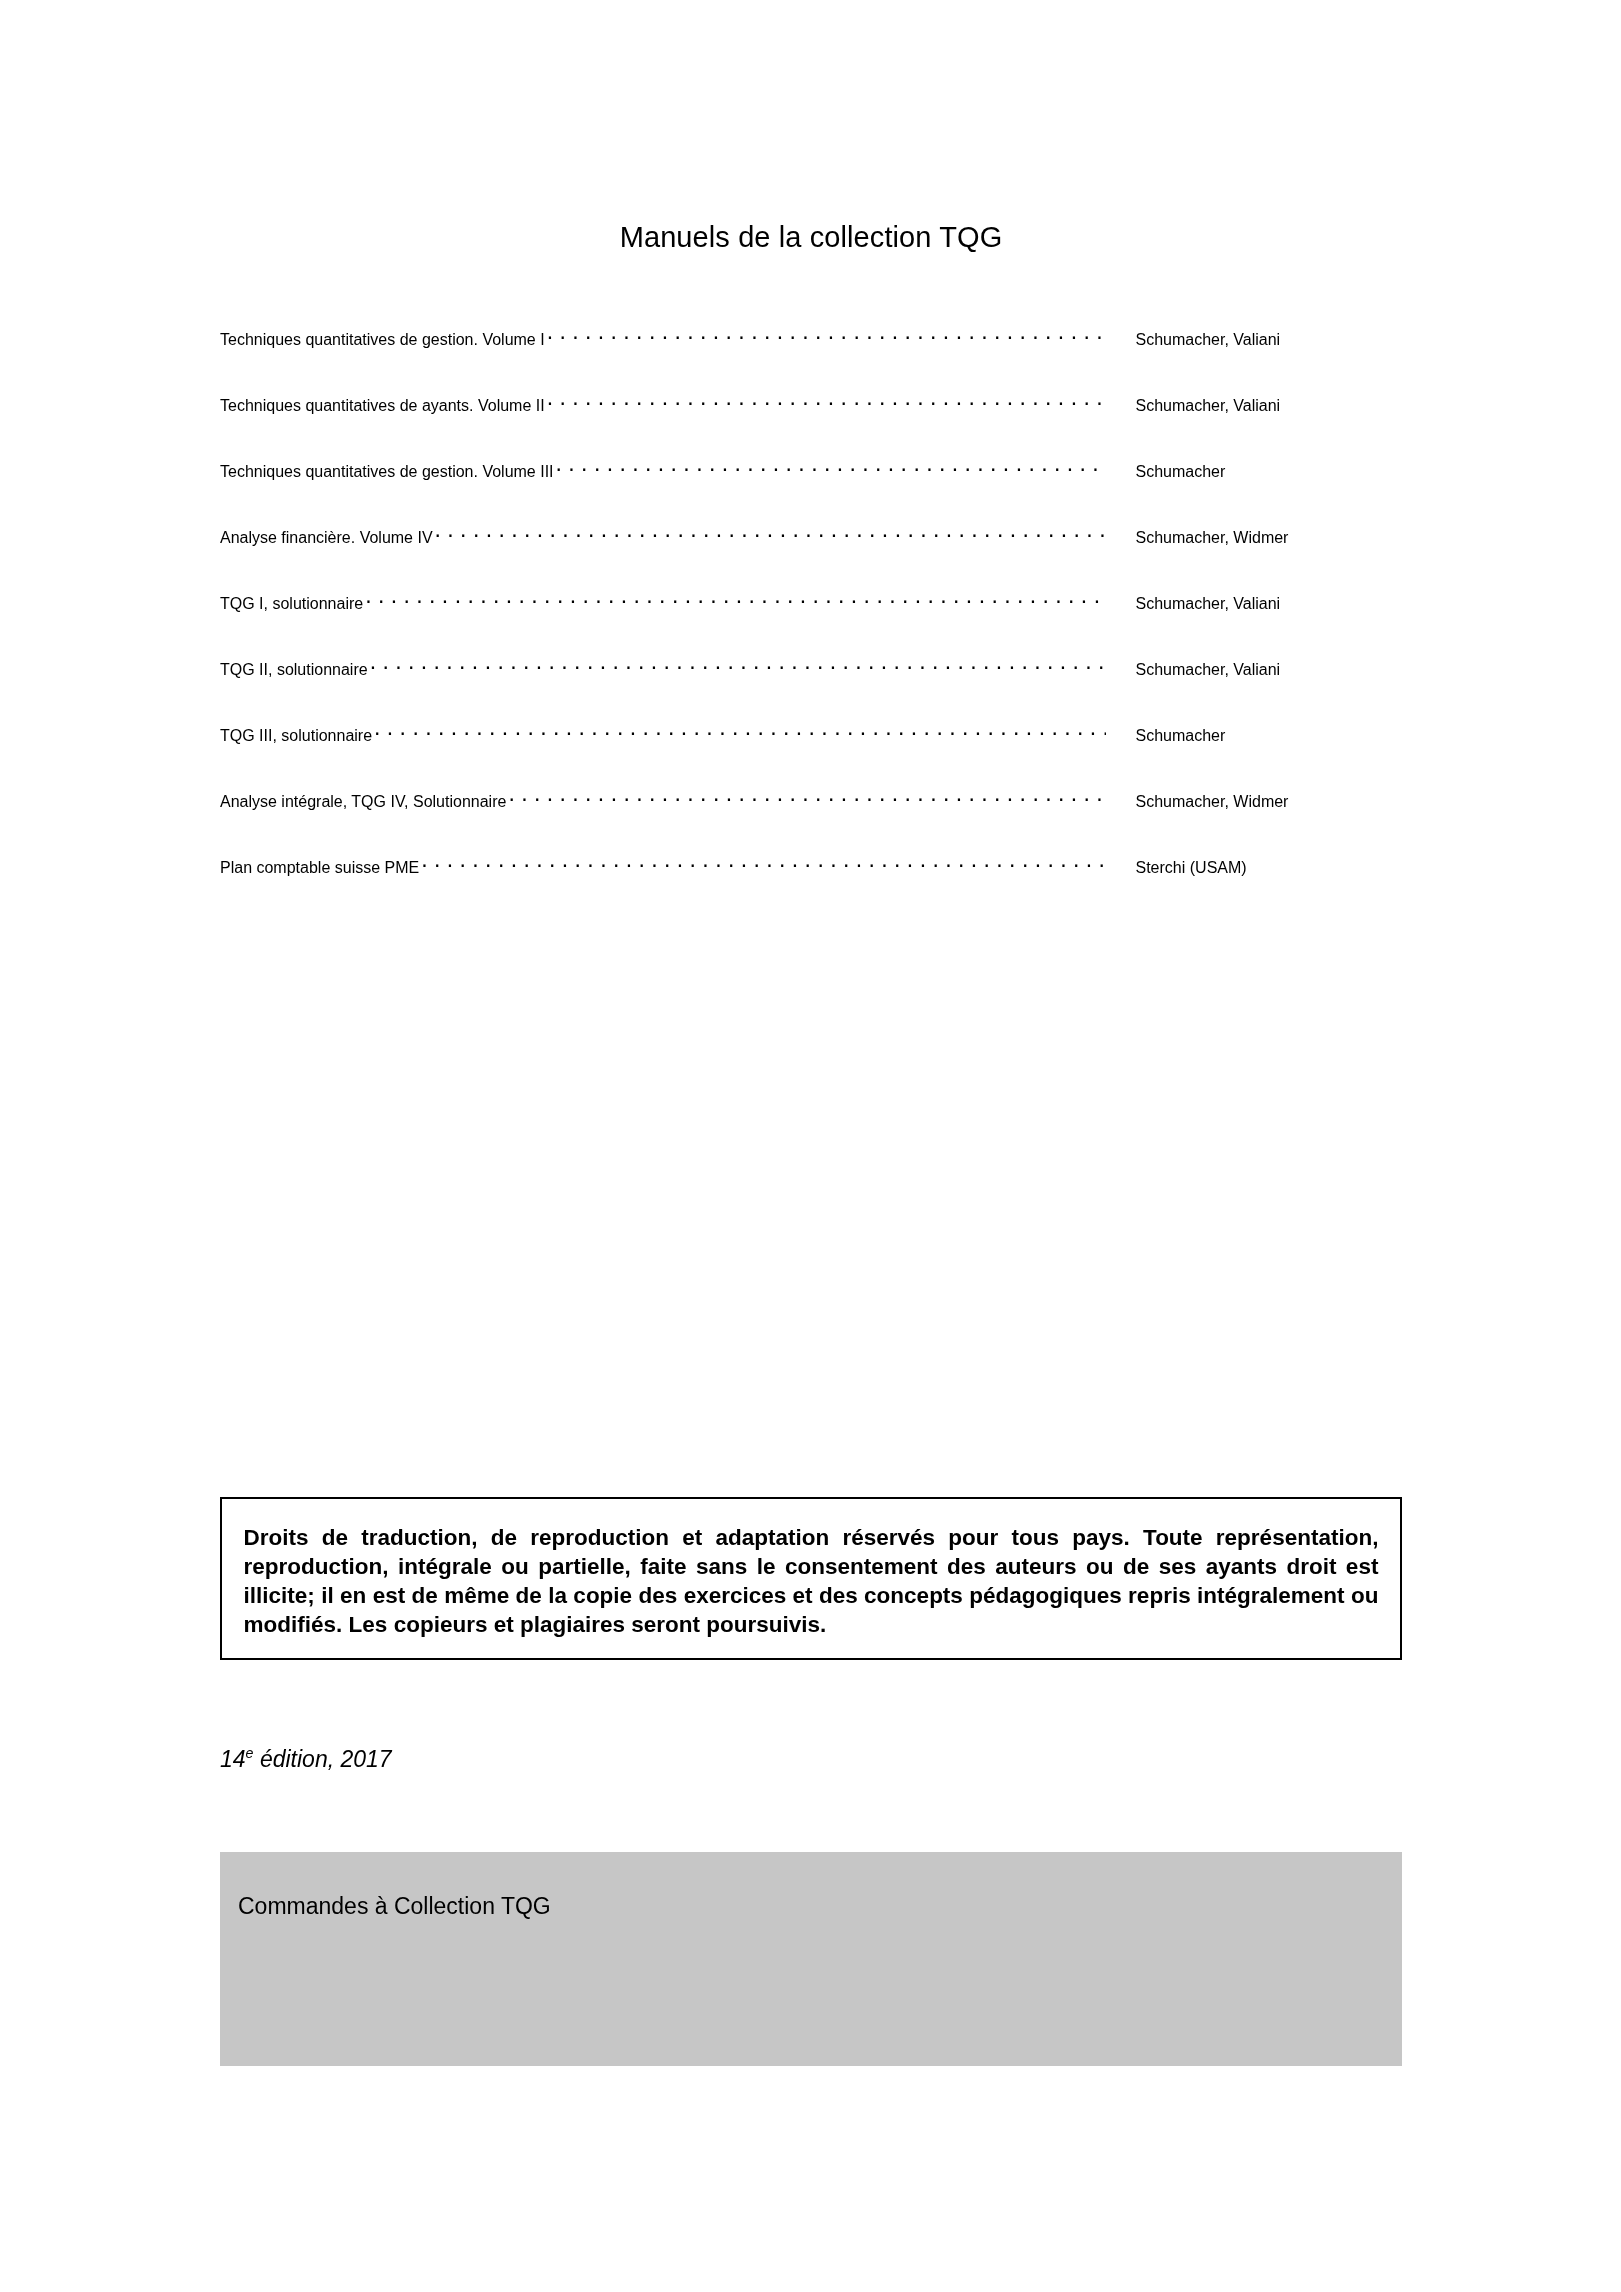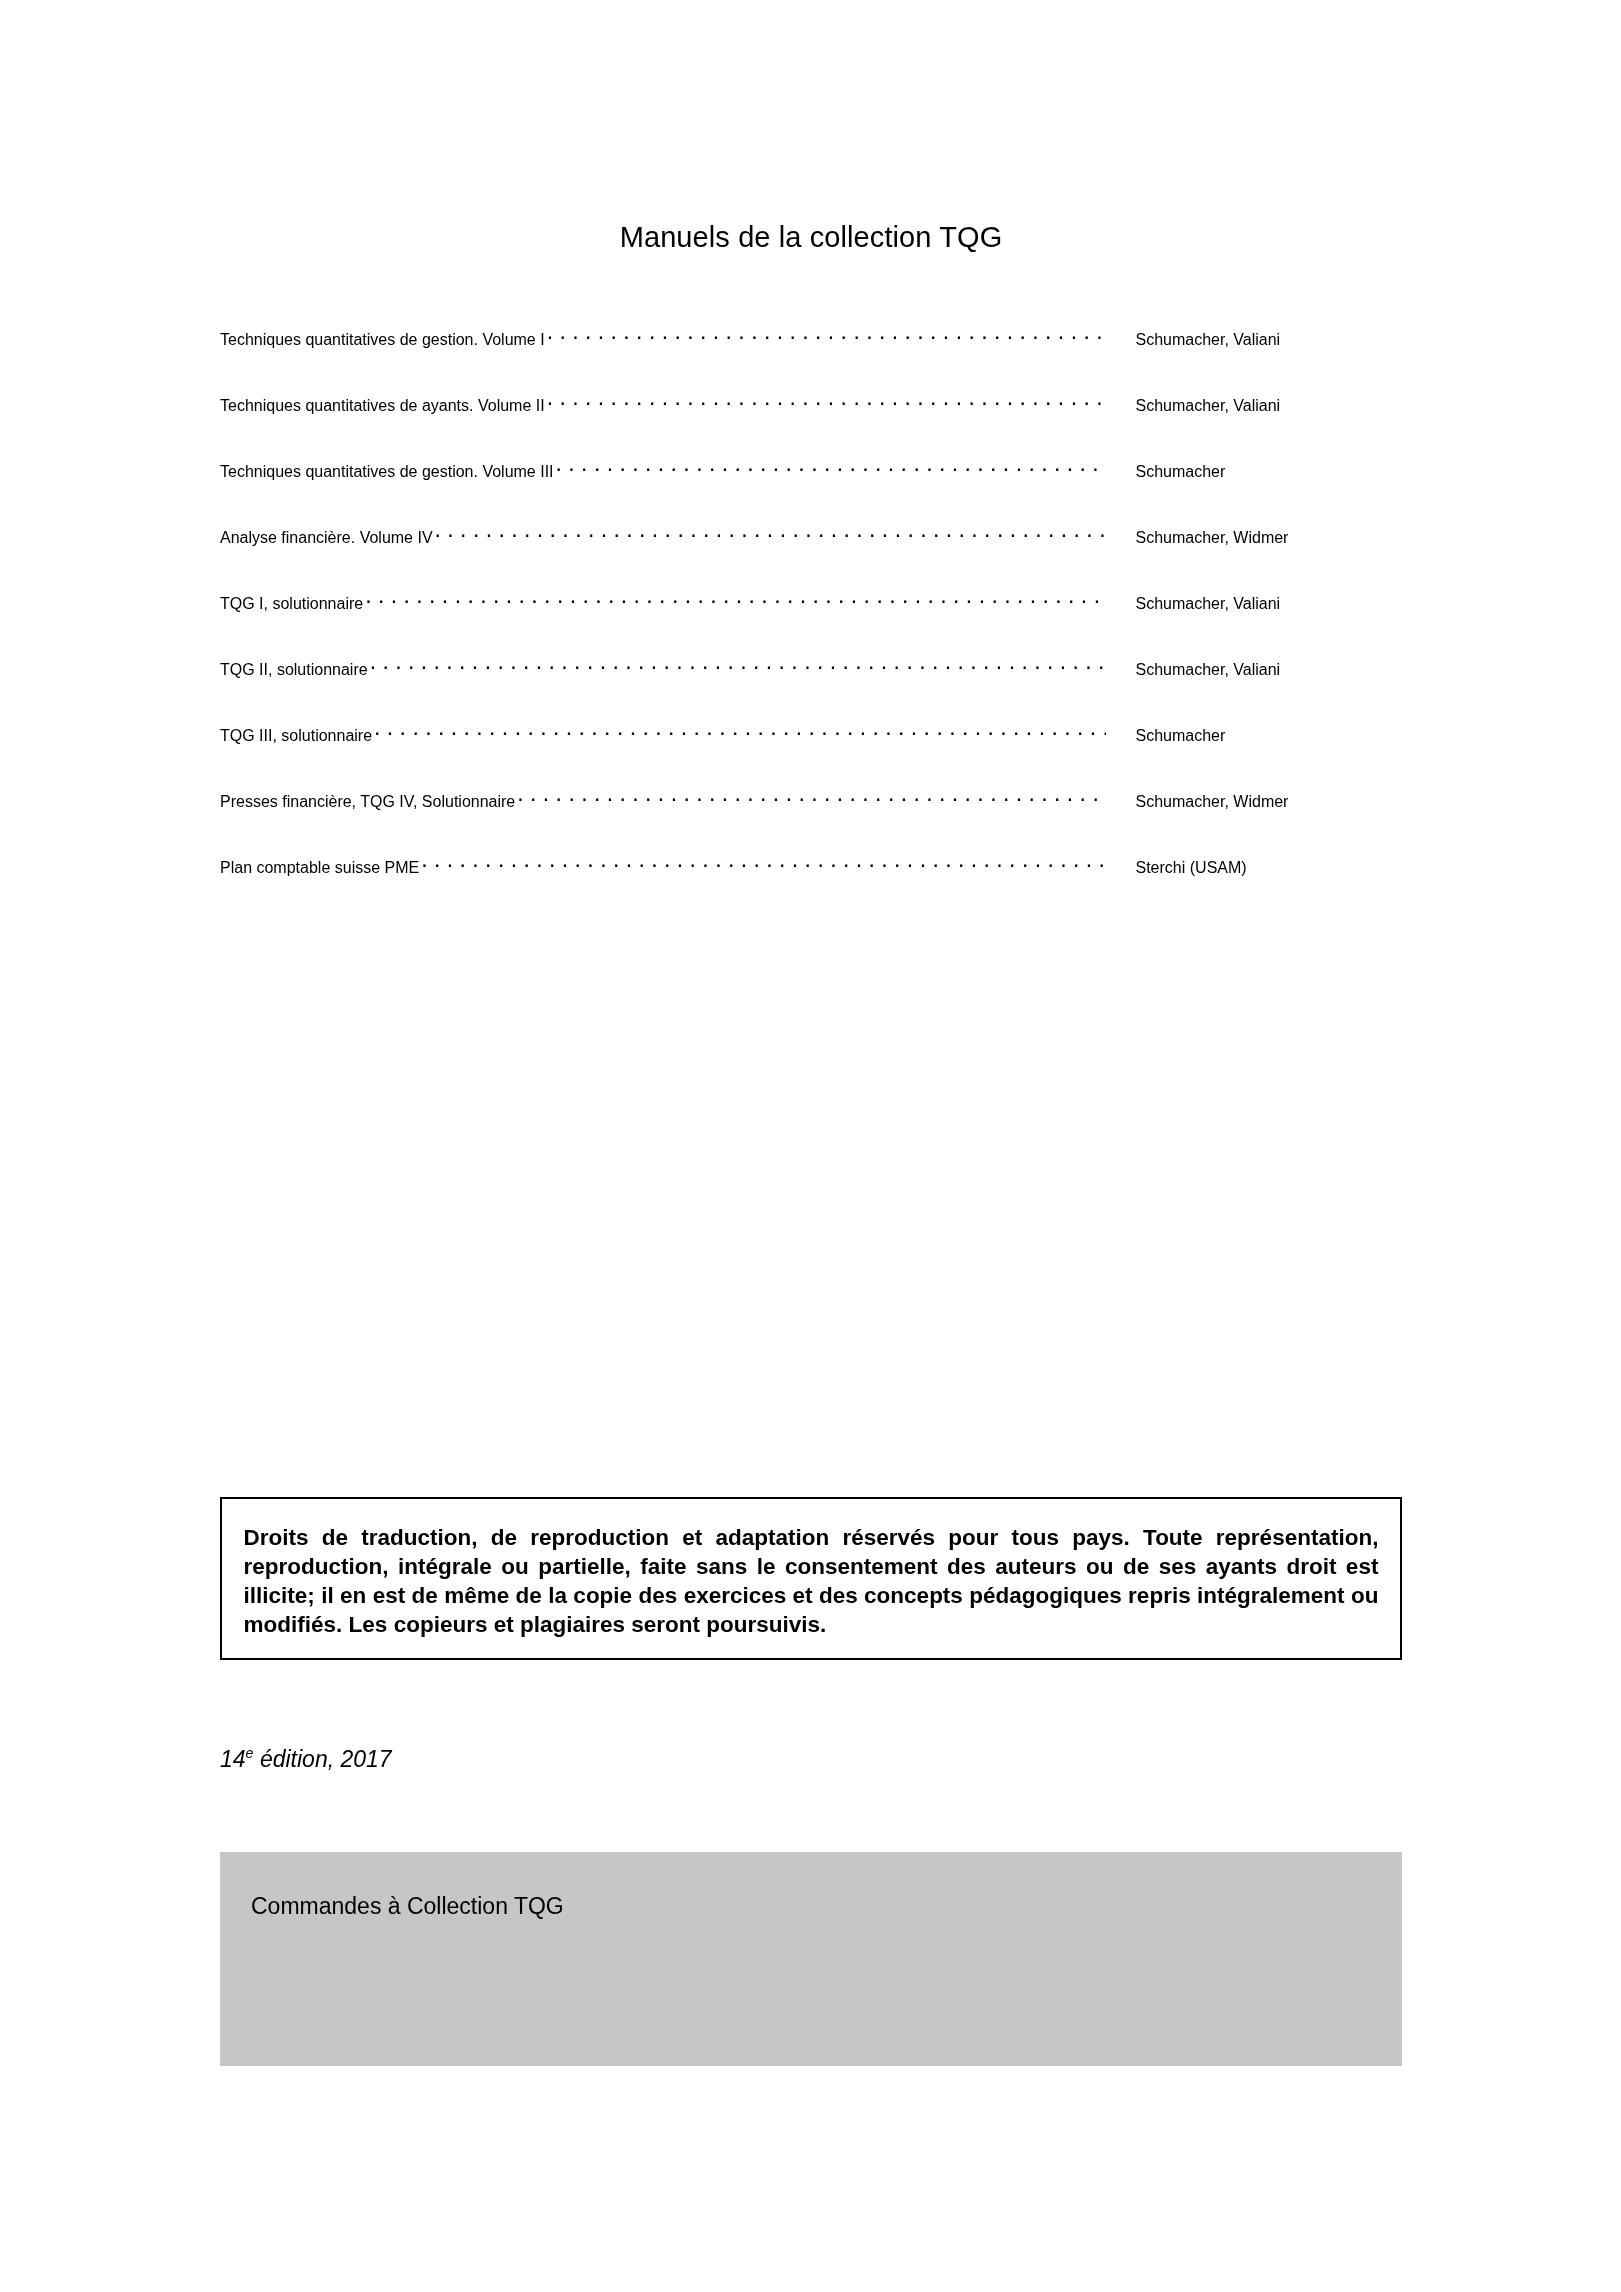--- a/index.html
+++ b/index.html
@@ -121,21 +121,21 @@
 
   
   .order-block {
     position: absolute;
     left: 220px;
     top: 1852px;
     width: 1182px;
     height: 214px;
     background: #c6c6c6;
     box-sizing: border-box;
-    padding: 41px 33px 0 31px;
+    padding: 41px 33px 0 18px;
   }
   .order-heading {
     font-size: 23px;
     line-height: 27.4px;
     margin-bottom: 29px;
     white-space: nowrap;
   }
   .order-grid {
     display: flex;
     justify-content: space-between;
@@ -199,21 +199,21 @@
       <span class="manual-author">Schumacher, Valiani</span>
     </div>
 
     <div class="manual-row">
       <span class="manual-title">TQG III, solutionnaire</span>
       <span class="leader"></span>
       <span class="manual-author">Schumacher</span>
     </div>
 
     <div class="manual-row">
-      <span class="manual-title">Presses financière, TQG IV, Solutionnaire</span>
+      <span class="manual-title">Analyse intégrale, TQG IV, Solutionnaire</span>
       <span class="leader"></span>
       <span class="manual-author">Schumacher, Widmer</span>
     </div>
 
     <div class="manual-row">
       <span class="manual-title">Plan comptable suisse PME</span>
       <span class="leader"></span>
       <span class="manual-author">Sterchi (USAM)</span>
     </div>
 

